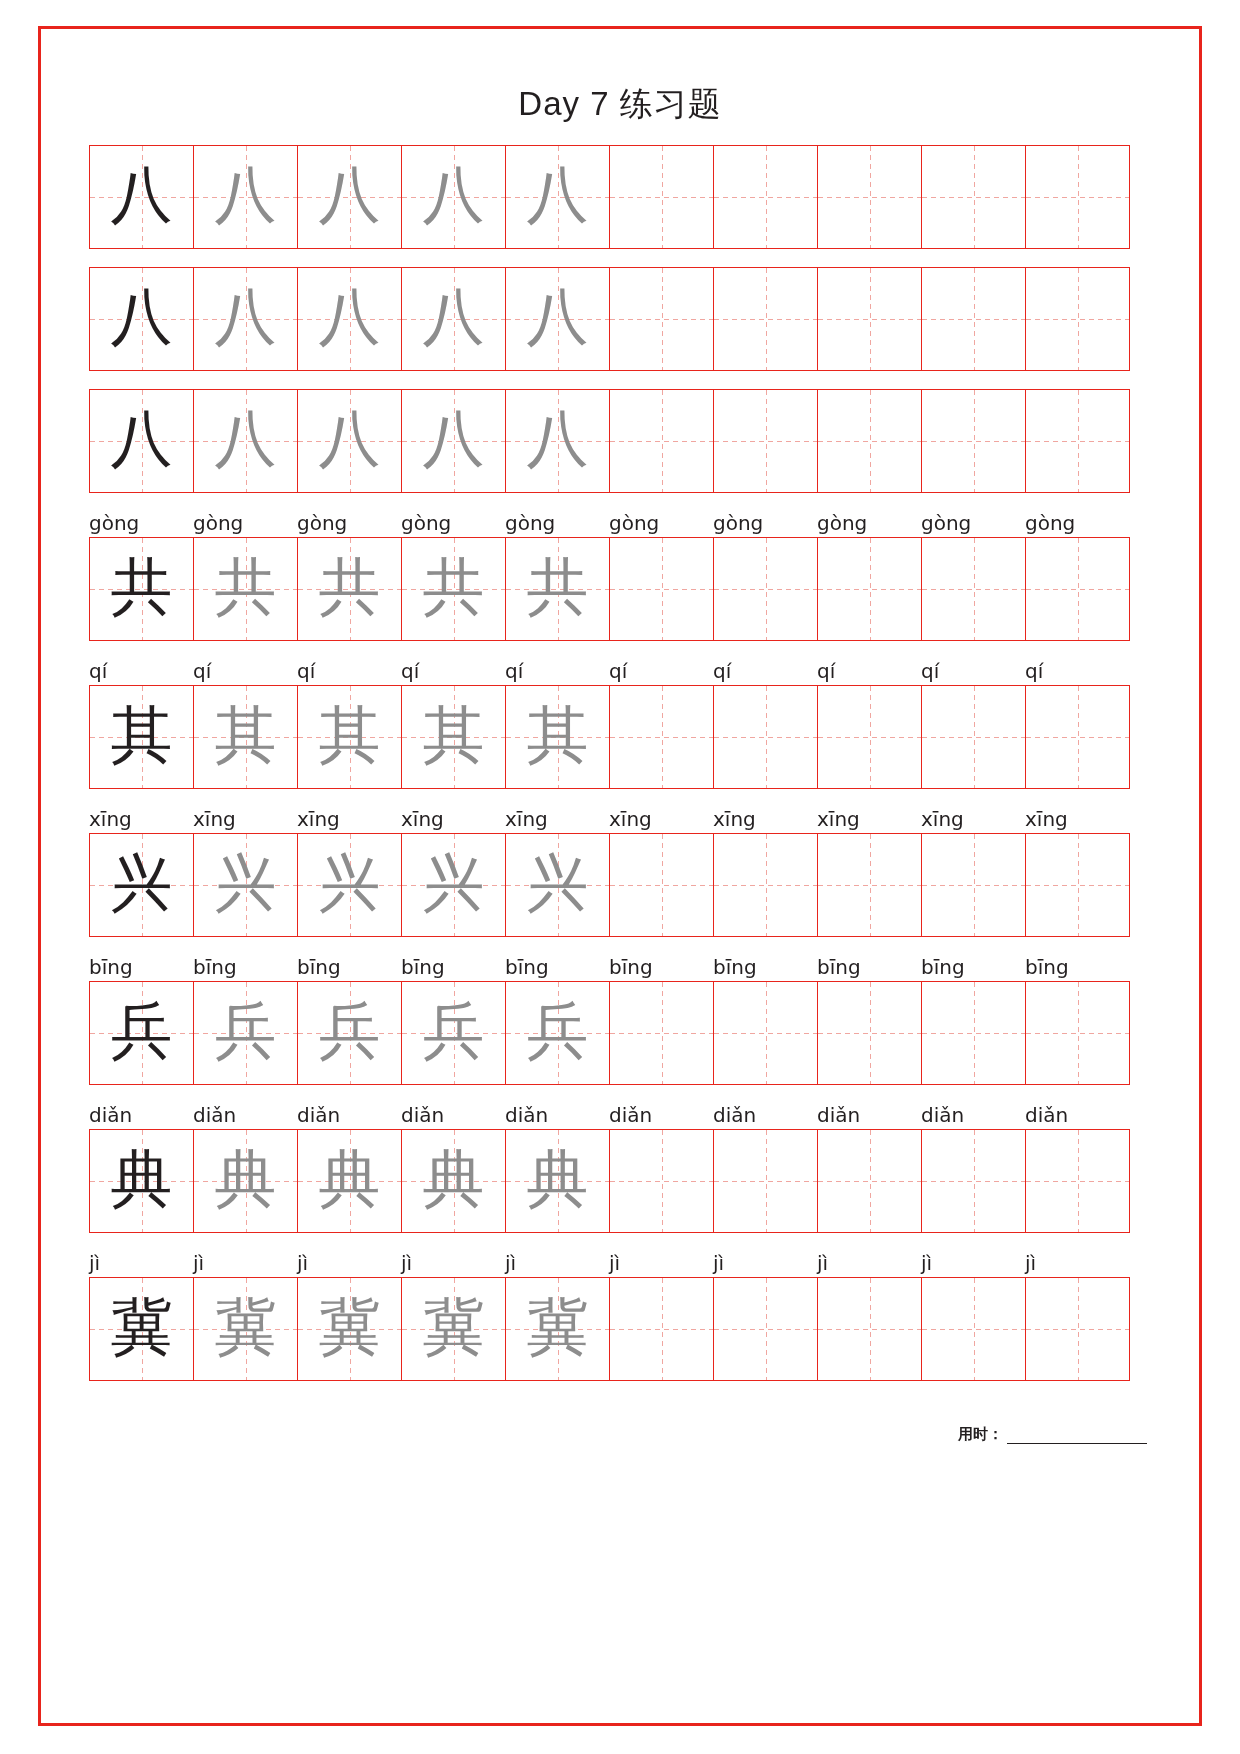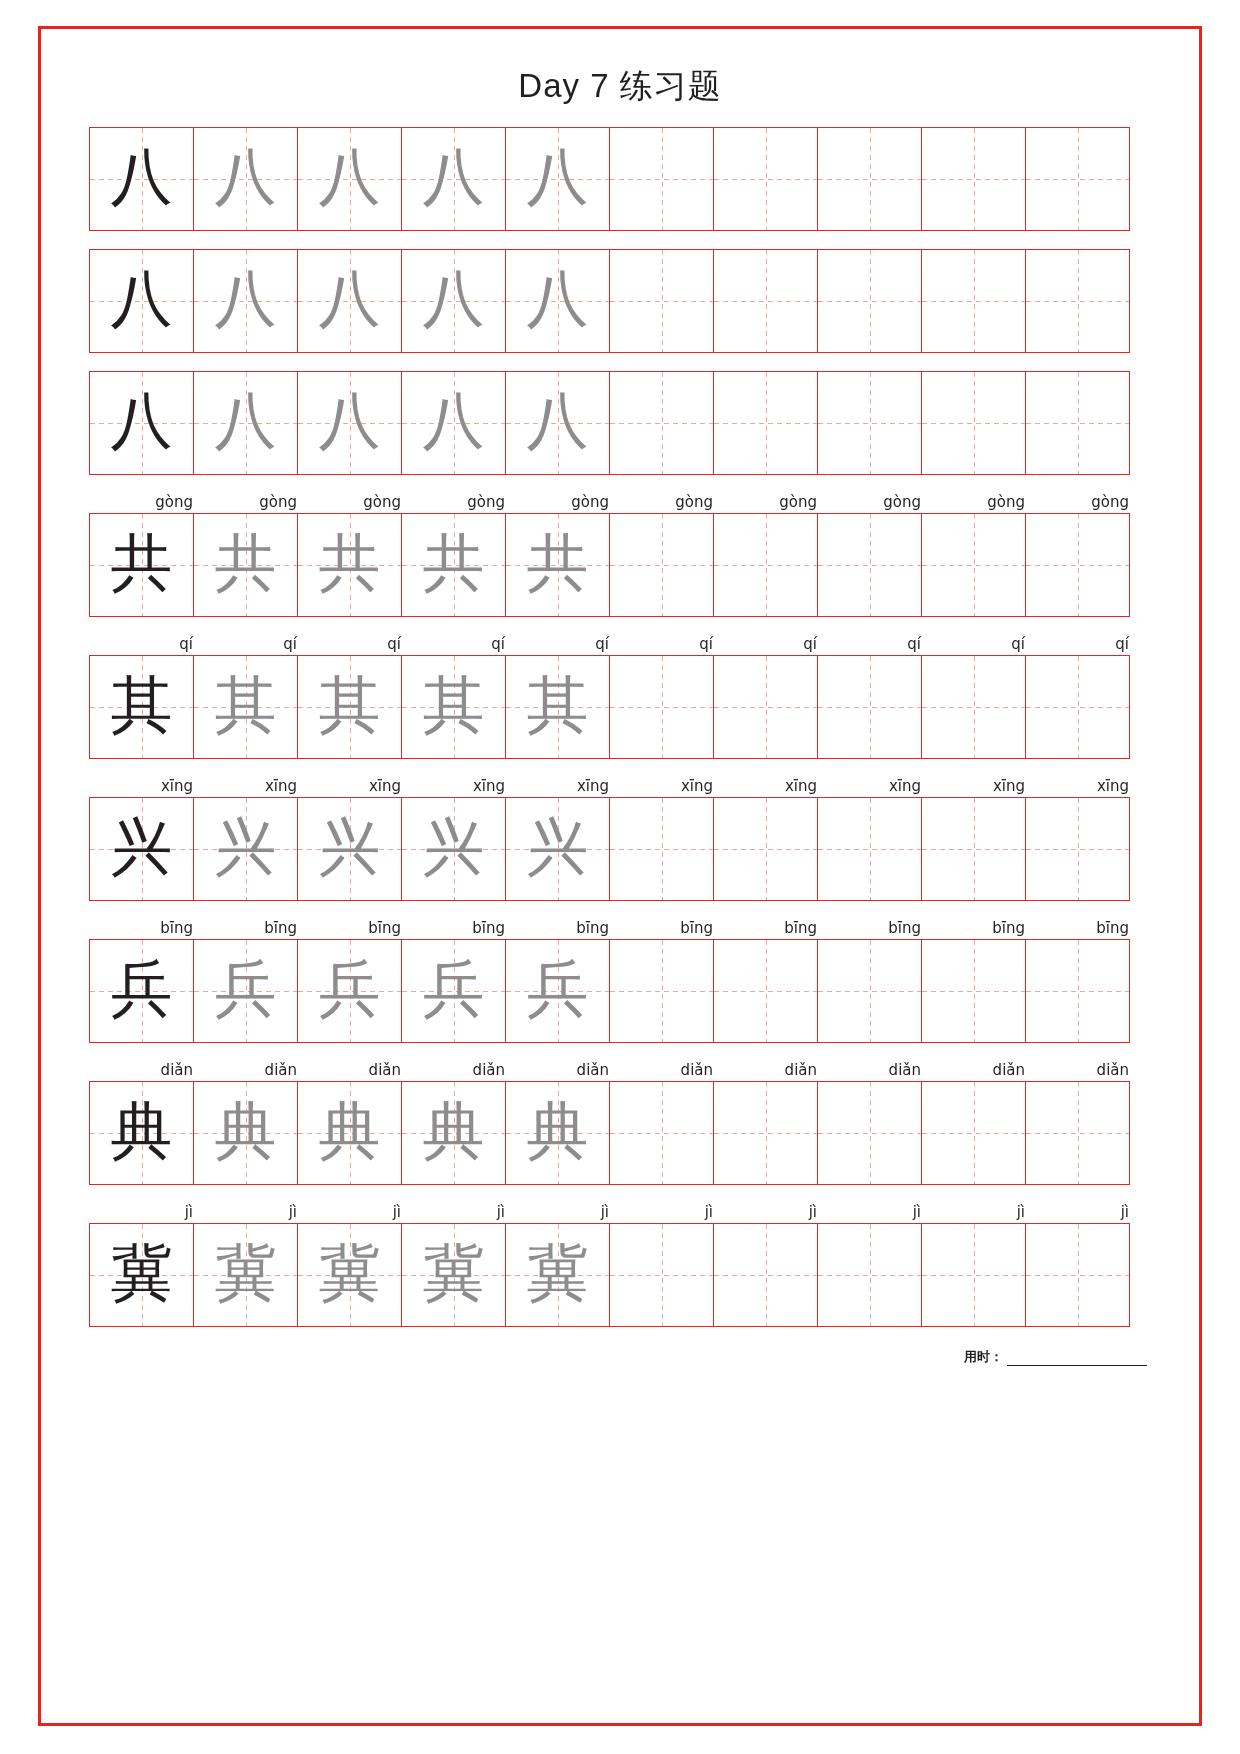--- a/index.html
+++ b/index.html
@@ -32,21 +32,21 @@
   }
   .inner {
     position: relative;
     width: 1090px;
     margin: 0 auto;
   }
   .title {
     text-align: center;
     font-size: 33px;
     letter-spacing: 1px;
-    margin-top: 26px;
+    margin-top: 44px;
     color: #231f20;
     font-weight: 400;
   }
   .meta-row {
     margin-top: 48px;
     display: flex;
     justify-content: flex-end;
     align-items: flex-end;
     font-size: 17px;
     color: #231f20;
@@ -86,22 +86,22 @@
   
   .row-block { margin-top: 18px; }
   .pinyin-row {
     display: flex;
     width: 1040px;
     margin-left: 14px;
     margin-bottom: 2px;
   }
   .pinyin-cell {
     width: 104px;
-    text-align: right;
-    font-size: 15px;
+    text-align: left;
+    font-size: 20px;
     color: #231f20;
     font-family: "DejaVu Sans", sans-serif;
   }
   .grid-row {
     display: flex;
     width: 1040px;
     margin-left: 14px;
     border-left: 1.6px solid #e8241c;
   }
   .cell {
@@ -138,25 +138,25 @@
     font-family: "DejaVu Serif", serif;
     font-size: 62px;
     line-height: 1;
     padding-bottom: 4px;
   }
   .glyph.dark { color: #231f20; }
   .glyph.gray { color: #8d8d8d; }
   .glyph.empty { color: transparent; }
 
   .footer {
-    margin-top: 21px;
+    margin-top: 44px;
     display: flex;
     justify-content: flex-end;
     align-items: flex-end;
-    font-size: 13px;
+    font-size: 15px;
     font-weight: bold;
     color: #231f20;
     padding-right: 18px;
   }
   .footer-line {
     display: inline-block;
     width: 140px;
     border-bottom: 1.6px solid #231f20;
     height: 15px;
     margin-left: 4px;

